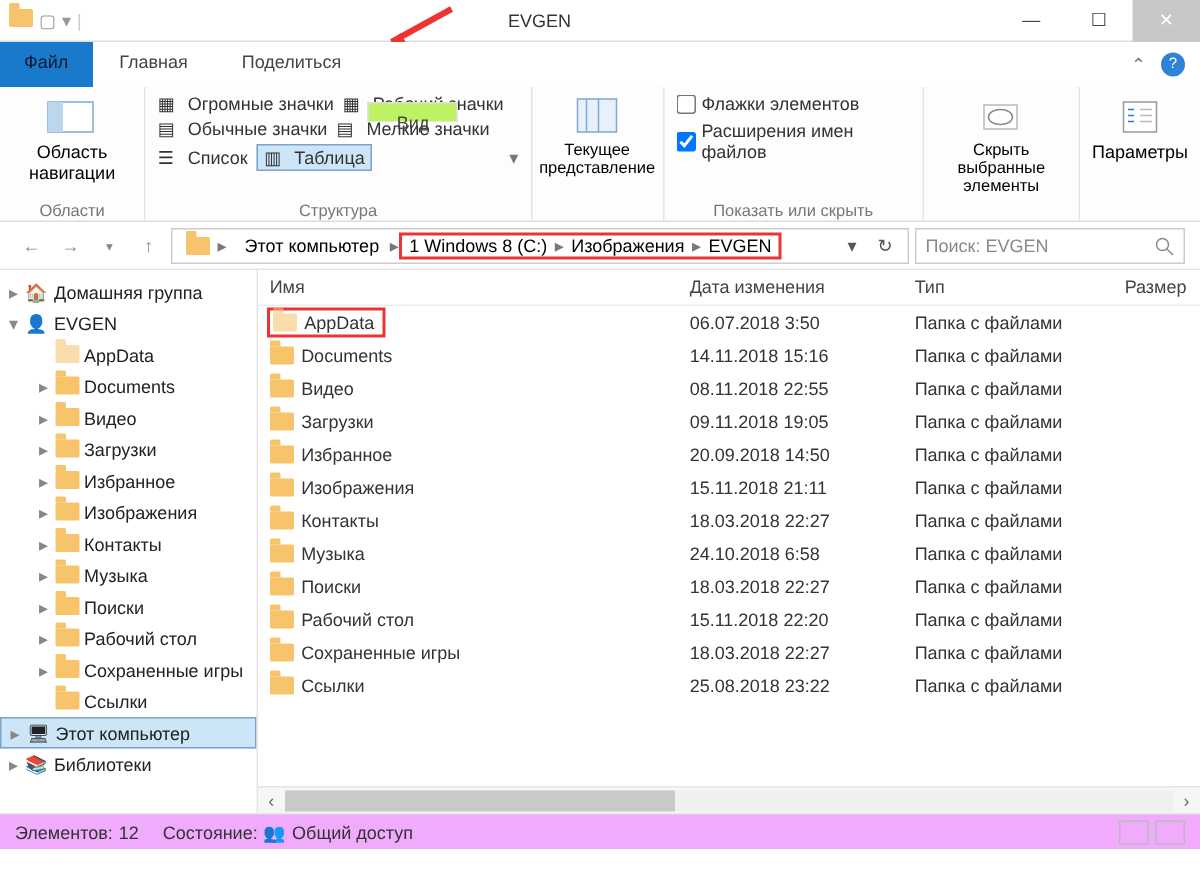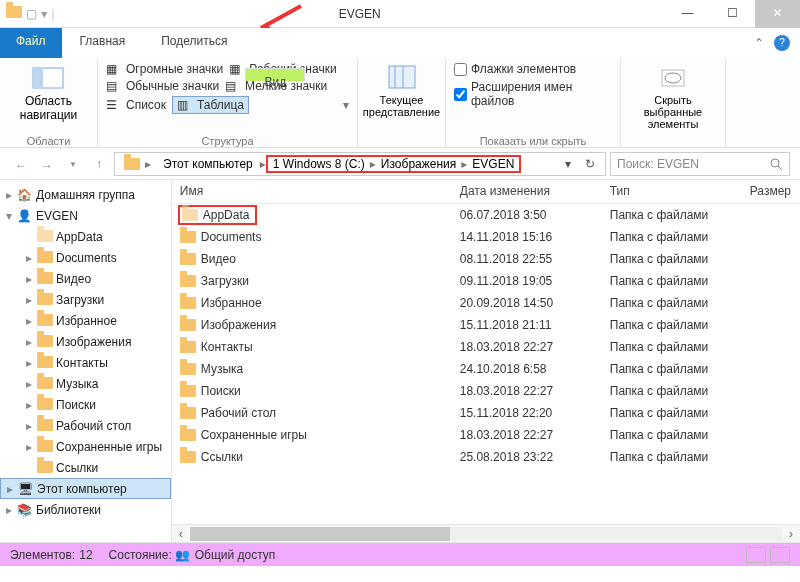--- a/index.html
+++ b/index.html
@@ -9,21 +9,21 @@
   .titlebar { height: 28px; background: #fff; display: flex; align-items: center; border-bottom: 1px solid #ddd; }
   .titlebar .qat { display: flex; align-items: center; gap: 4px; padding-left: 6px; }
   .titlebar .qat .icon-sq { width: 16px; height: 16px; display: inline-block; }
   .titlebar .title { flex: 1; text-align: center; color: #333; }
   .titlebar .win-btns { display: flex; }
   .win-btn { width: 45px; height: 28px; text-align: center; line-height: 26px; color: #444; }
   .win-btn.close { background: #c8c8c8; color: #fff; }
 
   
   .ribbon-tabs { height: 30px; display: flex; align-items: stretch; background: #fff; position: relative; }
-  .file-tab { background: #1979ca; color: #fef9c3; padding: 6px 16px; }
+  .file-tab { background: #1979ca; color: #0f172a; padding: 6px 16px; }
   .rtab { padding: 6px 18px; color: #444; }
   .rtab.active { border-top: 1px solid #ddd; border-left: 1px solid #ddd; border-right: 1px solid #ddd; background: #bef264; margin-top: 40px; }
   .ribbon-tabs .right { margin-left: auto; display: flex; align-items: center; gap: 10px; padding-right: 10px; color: #444; }
   .help-circle { width: 16px; height: 16px; border-radius: 50%; background: #2e83d8; color: #fff; text-align: center; line-height: 16px; font-size: 10px; }
 
   
   .red-arrow { position: absolute; left: 253px; top: 4px; width: 50px; height: 30px; pointer-events: none; }
   .red-arrow svg { width: 100%; height: 100%; }
 
   
@@ -217,20 +217,30 @@
             <rect x="6" y="6" width="22" height="16" fill="#fff" stroke="#bbb"></rect>
             <ellipse cx="17" cy="14" rx="8" ry="5" fill="none" stroke="#888"></ellipse>
           </svg>
       </span>
       <span style="text-align:center;font-size:11px;line-height:12px">Скрыть выбранные элементы</span>
     </div>
     <div class="glabel"></div>
   </div>
 
   <div class="rgroup opts">
+    <div class="bigbtn">
+      <span class="bicon">
+        <svg width="34" height="28">
+            <rect x="6" y="4" width="22" height="20" fill="#fff" stroke="#999"></rect>
+            <path d="M9 9h4M9 13h4M9 17h4" stroke="#2a7ad0"></path>
+            <path d="M17 9h8M17 13h8M17 17h8" stroke="#bbb"></path>
+          </svg>
+      </span>
+      <span>Параметры</span>
+    </div>
     <div class="glabel"></div>
   </div>
 </div>
 
 <div class="navbar">
   <div class="navbtn">←</div>
   <div class="navbtn">→</div>
   <div class="navbtn" style="font-size:9px">▾</div>
   <div class="navbtn">↑</div>
   <div class="breadcrumb">

